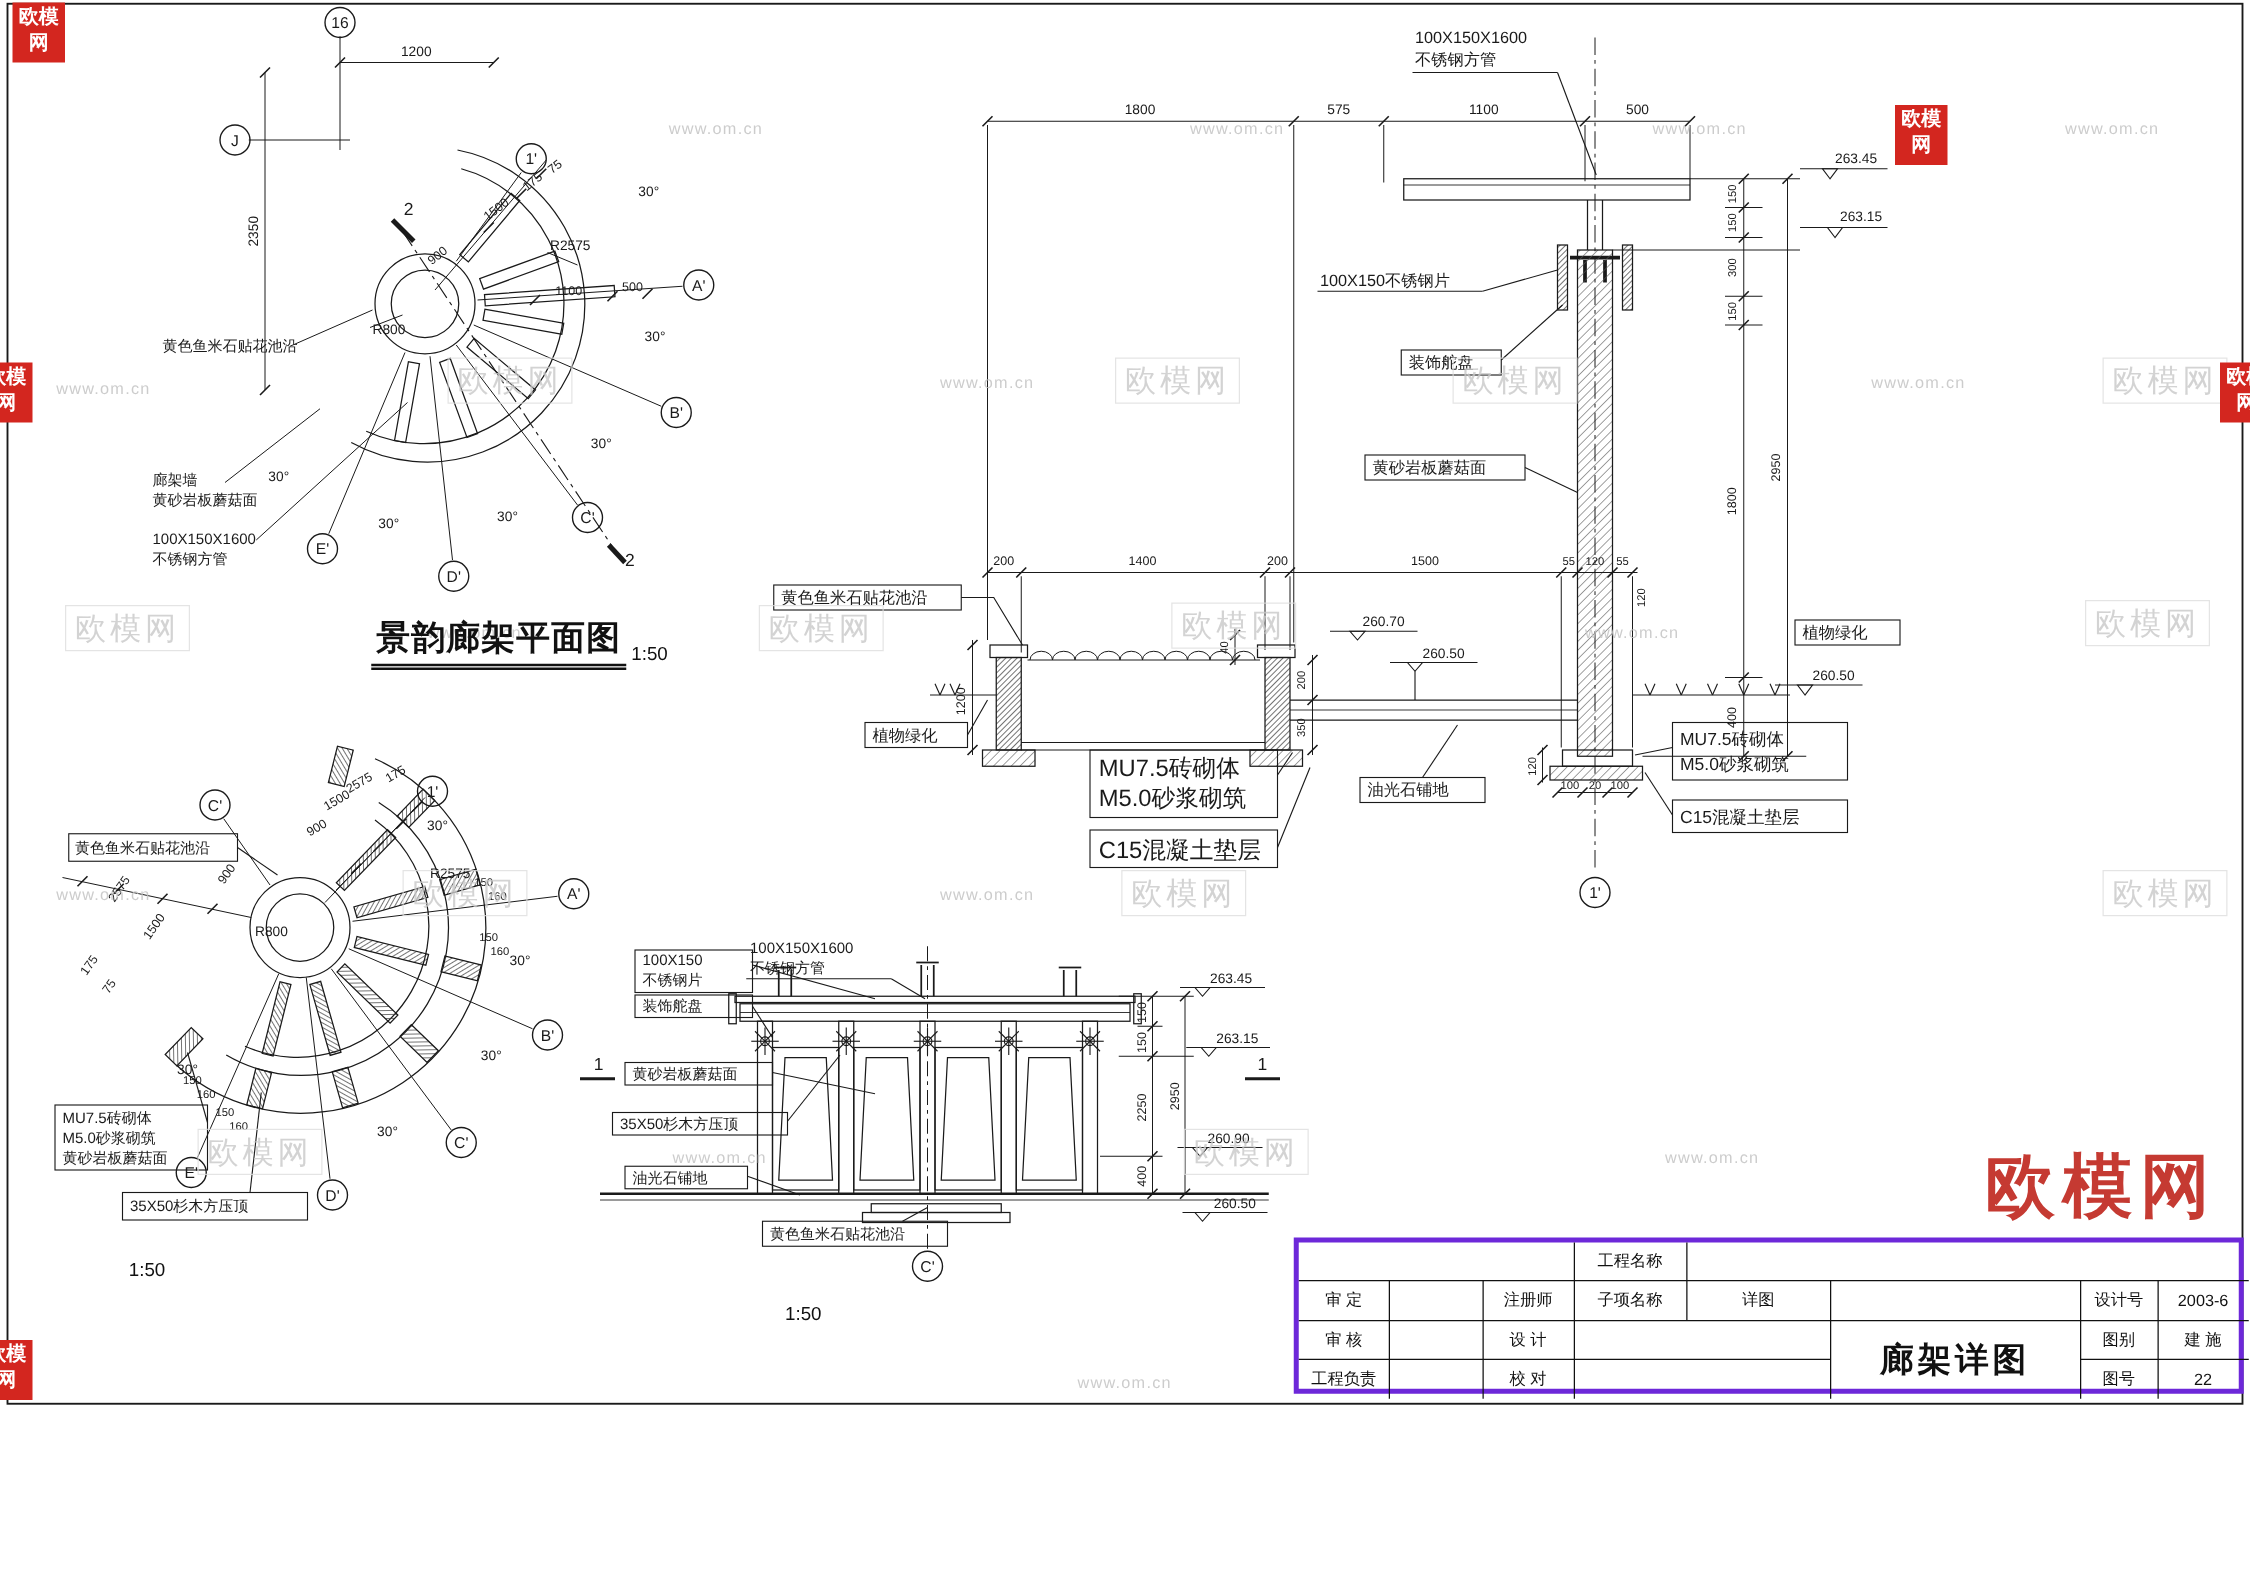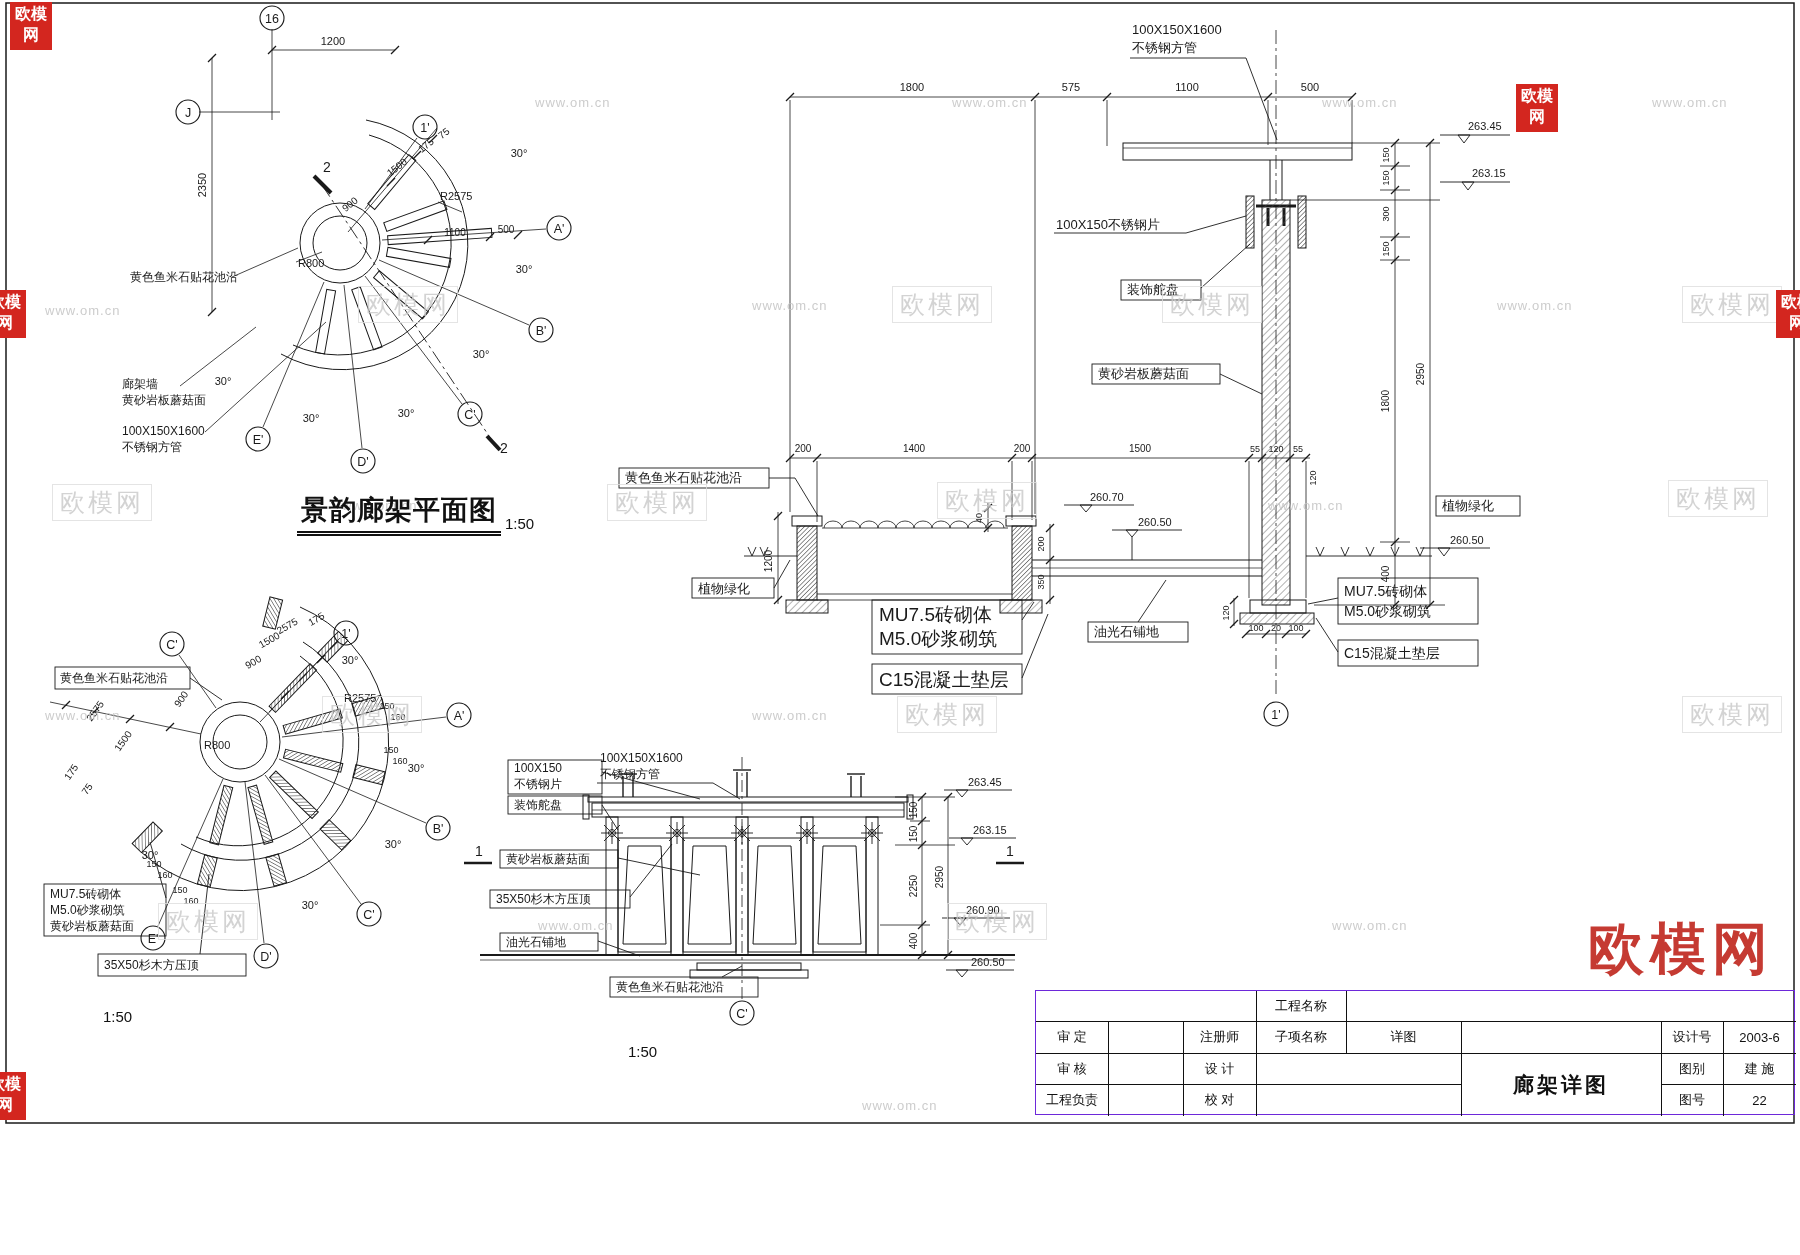--- a/index.html
+++ b/index.html
@@ -10,26 +10,26 @@
   .vtitle{position:absolute;z-index:3;display:flex;align-items:flex-end;gap:4px;}
   .vtitle .vt{font-size:27px;font-weight:700;color:#111;border-bottom:5px double #111;padding:0 4px 3px 4px;letter-spacing:1px;}
   .vtitle .vs{font-size:15px;color:#111;padding-bottom:4px;}
   .wm-url{position:absolute;z-index:2;color:#c4c4c4;font-size:13px;letter-spacing:1px;opacity:.85;white-space:nowrap;}
   .wm-logo{position:absolute;z-index:2;color:#c9c9c9;font-size:25px;letter-spacing:3px;opacity:.8;
            border:1px solid #dedede;padding:1px 7px;white-space:nowrap;}
   .redbox{position:absolute;z-index:4;width:42px;height:48px;background:#d3261f;color:#fff;
           font-size:16px;line-height:1.3;text-align:center;padding:2px 1px;box-sizing:border-box;
           word-break:break-all;font-weight:700;}
   .bigred{position:absolute;z-index:4;color:#c53a32;font-size:56px;font-weight:700;letter-spacing:6px;white-space:nowrap;}
-  .tblock{position:absolute;z-index:3;border:1px solid #6d28d9;box-sizing:border-box;background:transparent;}
+  .tblock{position:absolute;z-index:3;border:4px solid #6d28d9;box-sizing:border-box;background:transparent;}
   .tblock .vl{position:absolute;width:1px;background:#111;}
   .tblock .hl{position:absolute;height:1px;background:#111;}
   .tblock .cell{position:absolute;display:flex;align-items:center;justify-content:center;
                 font-size:13px;color:#111;white-space:nowrap;}
-  .tblock .cell.big{font-size:21px;font-weight:700;letter-spacing:3px;text-align:right;}
+  .tblock .cell.big{font-size:27px;font-weight:700;letter-spacing:3px;text-align:right;}
 </style>
 </head>
 <body>
 
 <div id="sheet">
 
 <svg width="1800" height="1255" viewBox="0 0 1800 1255">
   <defs>
     <pattern id="h1" patternUnits="userSpaceOnUse" width="5" height="5" patternTransform="rotate(45)">
       <line x1="0" y1="0" x2="0" y2="5" stroke="#555" stroke-width="0.9"></line>

